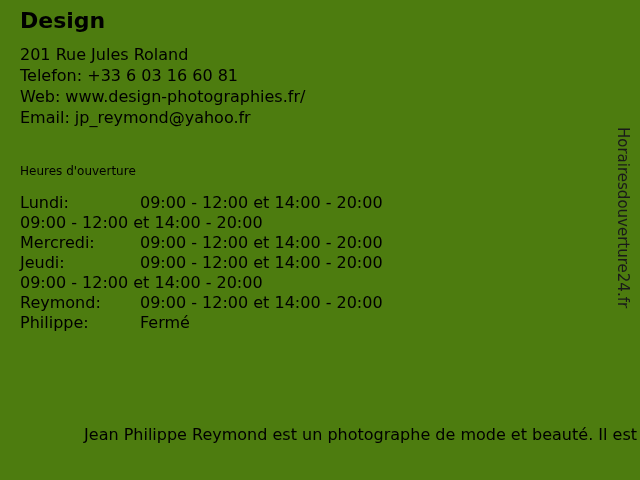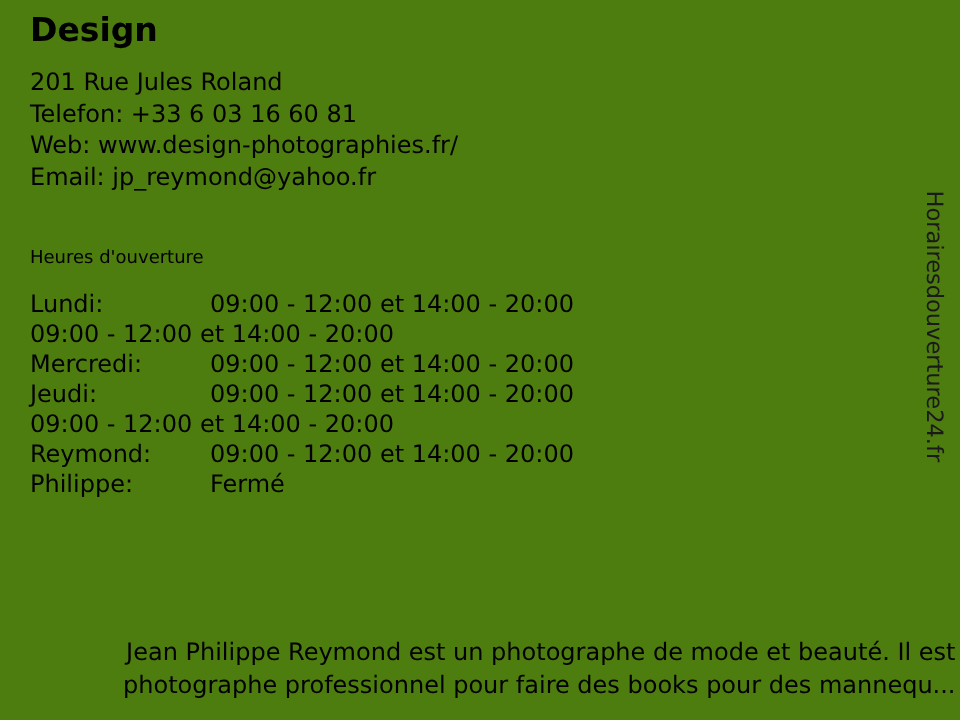--- a/index.html
+++ b/index.html
@@ -118,18 +118,17 @@
     </div>
     <div class="hours-row">
       <span class="hours-day">Philippe:</span>
       <span class="hours-time">Fermé</span>
     </div>
   </div>
 
 
   <div class="info-text">
     <div>Jean Philippe Reymond est un photographe de mode et beauté. Il est</div>
-    <div>photographe professionnel pour faire des books pour des mannequ...</div>
   </div>
 
   <div class="vertical-brand">Horairesdouverture24.fr</div>
 
 </div>
 
 </body></html>

